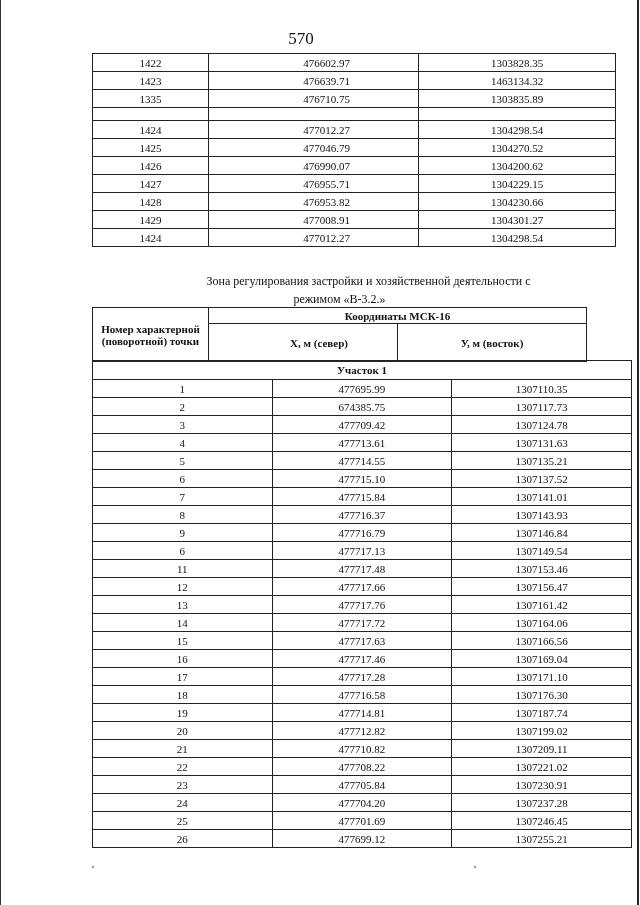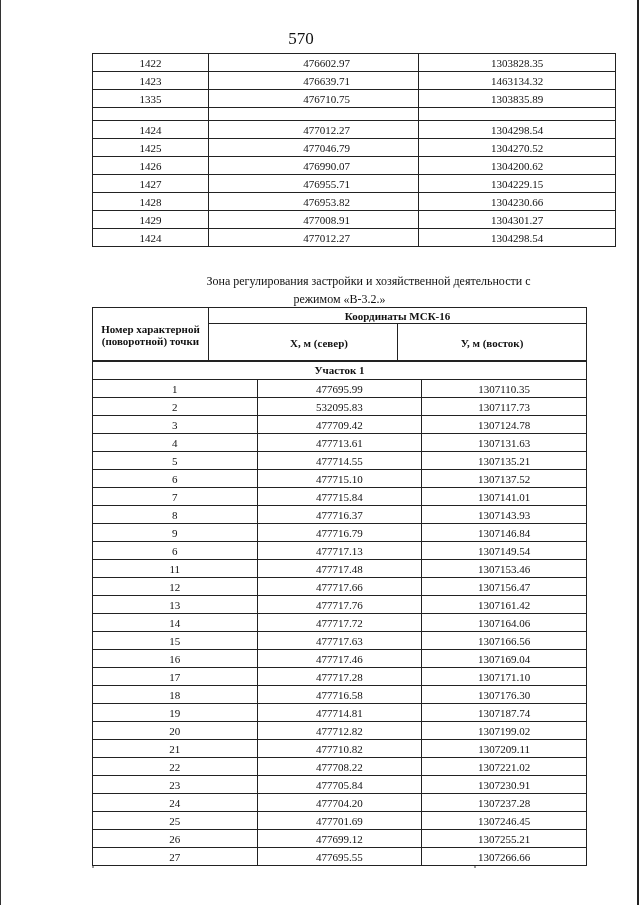--- a/index.html
+++ b/index.html
@@ -21,21 +21,21 @@
     position: absolute; top: 272px; left: 92px; width: 495px; text-align: center;
     font-size: 12px; line-height: 18px; padding-left: 58px; box-sizing: border-box;
   }
   .zone-title .line2 { display: block; padding-right: 58px; }
   .hdr { left: 92px; top: 307px; width: 495px; }
   .hdr th { font-weight: bold; font-size: 11px; line-height: 12px; }
   .hdr .h-num { width: 115px; height: 53px; }
   .hdr .h-coord { height: 15px; }
   .hdr .h-x { width: 182px; height: 37px; padding-left: 32px; }
   .hdr .h-y { width: 196px; }
-  .t2 { left: 92px; top: 360px; width: 495px; }
+  .t2 { left: 92px; top: 360px; width: 540px; }
   .t2 td.c1 { width: 99px; }
   .t2 td.c2 { width: 198px; }
   .t2 td.c3 { width: 196px; }
   .t2 .section td { font-weight: bold; height: 18px; }
   .speck { position: absolute; width: 2px; height: 2px; background: #999; }
 </style>
 </head>
 <body>
 
 <div class="edge-left"></div>
@@ -126,21 +126,21 @@
     <tr class="section">
       <td colspan="3">Участок 1</td>
     </tr>
   <tr>
         <td class="c1">1</td>
         <td class="c2">477695.99</td>
         <td class="c3">1307110.35</td>
       </tr>
       <tr>
         <td class="c1">2</td>
-        <td class="c2">532095.83</td>
+        <td class="c2">674385.75</td>
         <td class="c3">1307117.73</td>
       </tr>
       <tr>
         <td class="c1">3</td>
         <td class="c2">477709.42</td>
         <td class="c3">1307124.78</td>
       </tr>
       <tr>
         <td class="c1">4</td>
         <td class="c2">477713.61</td>
@@ -249,22 +249,17 @@
       <tr>
         <td class="c1">25</td>
         <td class="c2">477701.69</td>
         <td class="c3">1307246.45</td>
       </tr>
       <tr>
         <td class="c1">26</td>
         <td class="c2">477699.12</td>
         <td class="c3">1307255.21</td>
       </tr>
-      <tr>
-        <td class="c1">27</td>
-        <td class="c2">477695.55</td>
-        <td class="c3">1307266.66</td>
-      </tr>
     </tbody>
 </table>
 
 <div class="speck" style="left:92px;top:866px;"></div>
 <div class="speck" style="left:474px;top:866px;"></div>
 
 </body></html>

